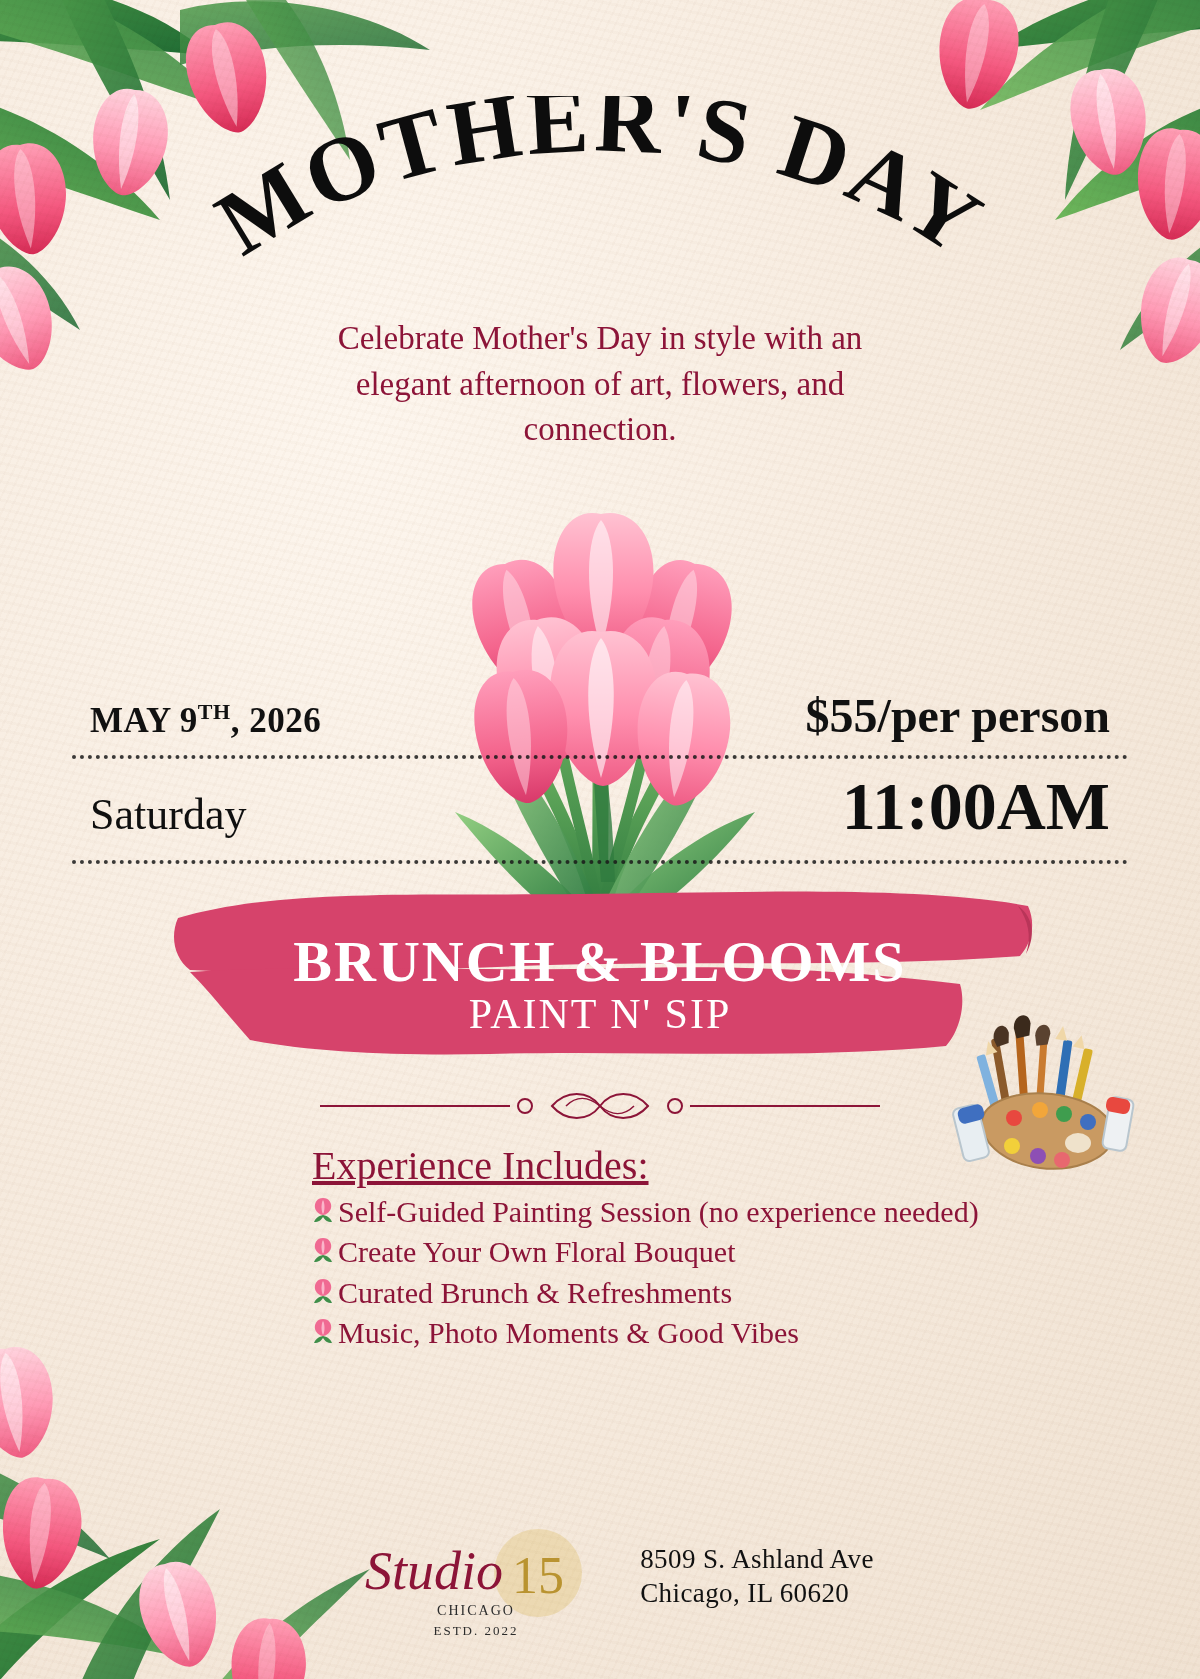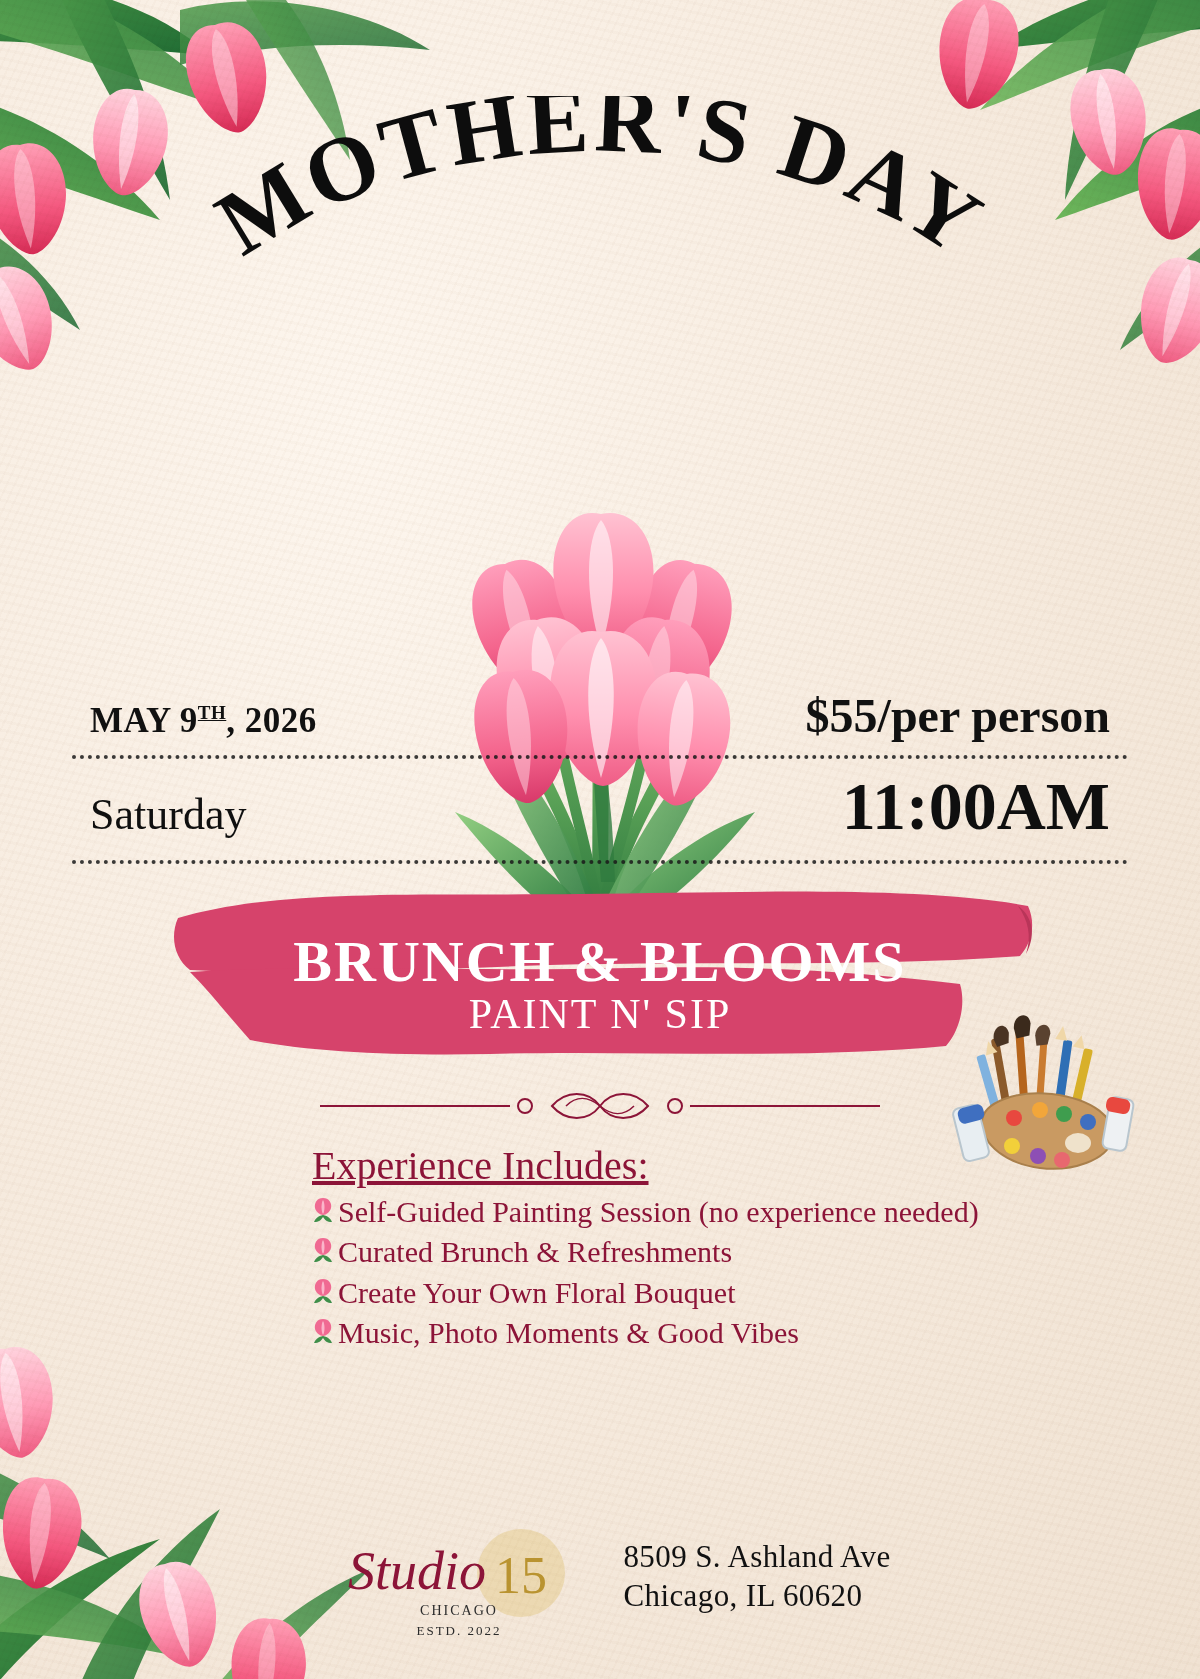--- a/index.html
+++ b/index.html
@@ -82,21 +82,21 @@
   .row-a { padding: 0 18px 12px; }
   .row-b { padding: 8px 18px 14px; }
   .dotline {
     height: 0; border-top: 4px dotted #1a1a1a;
     opacity: .85;
   }
   .date-txt {
     font-size: 35px; font-weight: bold; color: #111;
     letter-spacing: .5px;
   }
-  .date-txt sup { font-size: 19px; text-decoration: underline; }
+  .date-txt sup { font-size: 22px; }
   .price-txt { font-size: 48px; font-weight: bold; color: #111; }
   .day-txt { font-size: 44px; font-weight: normal; color: #0f0f0f; }
   .time-txt { font-size: 68px; font-weight: bold; color: #0f0f0f; }
 
   
   #banner {
     position: absolute;
     top: 880px; left: 50%;
     transform: translateX(-50%);
     width: 880px; height: 208px;
@@ -157,21 +157,21 @@
   
   .footer {
     position: absolute;
     bottom: 38px; left: 0; right: 0;
     display: flex; align-items: center; justify-content: center;
     gap: 14px;
     z-index: 7;
   }
   .logo-wrap { position: relative; width: 300px; height: 120px; }
   .addr {
-    font-size: 31px; line-height: 1.25; color: #111;
+    font-size: 27px; line-height: 1.25; color: #111;
     letter-spacing: .4px; padding-bottom: 8px;
   }
 </style>
 </head>
 <body>
 
 <div id="poster">
 
   <svg class="floral tl" viewBox="0 0 560 430">
     <defs>
@@ -271,20 +271,21 @@
 
   <svg id="arcTitle" viewBox="0 0 1020 360">
     <defs>
       <path id="arcPath" d="M 45,320 A 470,310 0 0 1 975,320" fill="none"></path>
     </defs>
     <text text-anchor="middle">
       <textPath href="#arcPath" startOffset="50%">MOTHER'S DAY</textPath>
     </text>
   </svg>
 
+  <div class="subtitle">Celebrate Mother's Day in style with an elegant afternoon of art, flowers, and connection.</div>
 
   <svg id="bouquet" viewBox="0 0 470 470">
     <defs>
       <linearGradient id="stemG" x1="0" y1="0" x2="0" y2="1">
         <stop offset="0%" stop-color="#7cc06a"></stop>
           <stop offset="100%" stop-color="#2f7a3e"></stop>
       </linearGradient>
       <linearGradient id="leafC" x1="0" y1="0" x2="1" y2="1">
         <stop offset="0%" stop-color="#93cf82"></stop>
           <stop offset="100%" stop-color="#2c7a40"></stop>
@@ -398,30 +399,30 @@
       </svg>
       <span class="txt">Self-Guided Painting Session (no experience needed)</span>
     </div>
 
     <div class="inc-item">
       <svg class="bullet-icon" width="22" height="26" viewBox="0 0 22 26">
         <path d="M11,1 C5,1 2,6 3,11 C4,15 8,18 11,18 C14,18 18,15 19,11 C20,6 17,1 11,1 Z" fill="#f06a92"></path>
         <path d="M11,3 C9,6 9,14 11,17 C13,14 13,6 11,3 Z" fill="#ffd7e2" opacity=".7"></path>
         <path d="M11,18 C6,19 3,22 2,25 C7,25 9,23 11,20 C13,23 15,25 20,25 C19,22 16,19 11,18 Z" fill="#3f8f4a"></path>
       </svg>
-      <span class="txt">Curated Brunch &amp; Refreshments</span>
+      <span class="txt">Create Your Own Floral Bouquet</span>
     </div>
 
     <div class="inc-item">
       <svg class="bullet-icon" width="22" height="26" viewBox="0 0 22 26">
         <path d="M11,1 C5,1 2,6 3,11 C4,15 8,18 11,18 C14,18 18,15 19,11 C20,6 17,1 11,1 Z" fill="#f06a92"></path>
         <path d="M11,3 C9,6 9,14 11,17 C13,14 13,6 11,3 Z" fill="#ffd7e2" opacity=".7"></path>
         <path d="M11,18 C6,19 3,22 2,25 C7,25 9,23 11,20 C13,23 15,25 20,25 C19,22 16,19 11,18 Z" fill="#3f8f4a"></path>
       </svg>
-      <span class="txt">Create Your Own Floral Bouquet</span>
+      <span class="txt">Curated Brunch &amp; Refreshments</span>
     </div>
 
     <div class="inc-item">
       <svg class="bullet-icon" width="22" height="26" viewBox="0 0 22 26">
         <path d="M11,1 C5,1 2,6 3,11 C4,15 8,18 11,18 C14,18 18,15 19,11 C20,6 17,1 11,1 Z" fill="#f06a92"></path>
         <path d="M11,3 C9,6 9,14 11,17 C13,14 13,6 11,3 Z" fill="#ffd7e2" opacity=".7"></path>
         <path d="M11,18 C6,19 3,22 2,25 C7,25 9,23 11,20 C13,23 15,25 20,25 C19,22 16,19 11,18 Z" fill="#3f8f4a"></path>
       </svg>
       <span class="txt">Music, Photo Moments &amp; Good Vibes</span>
     </div>

